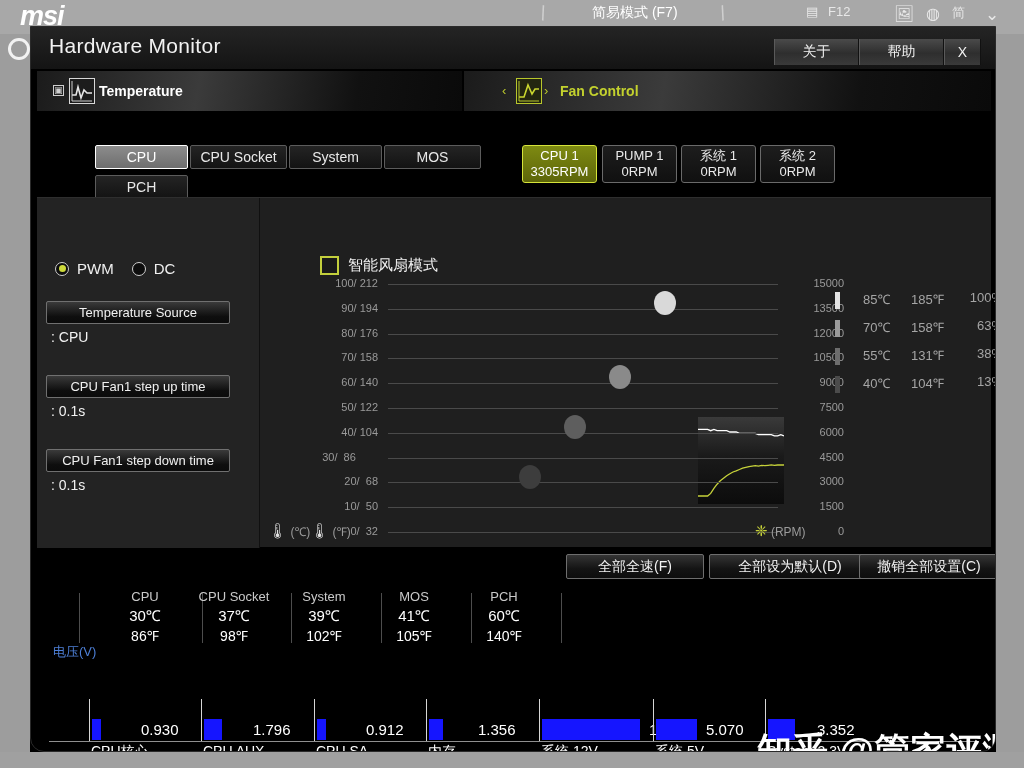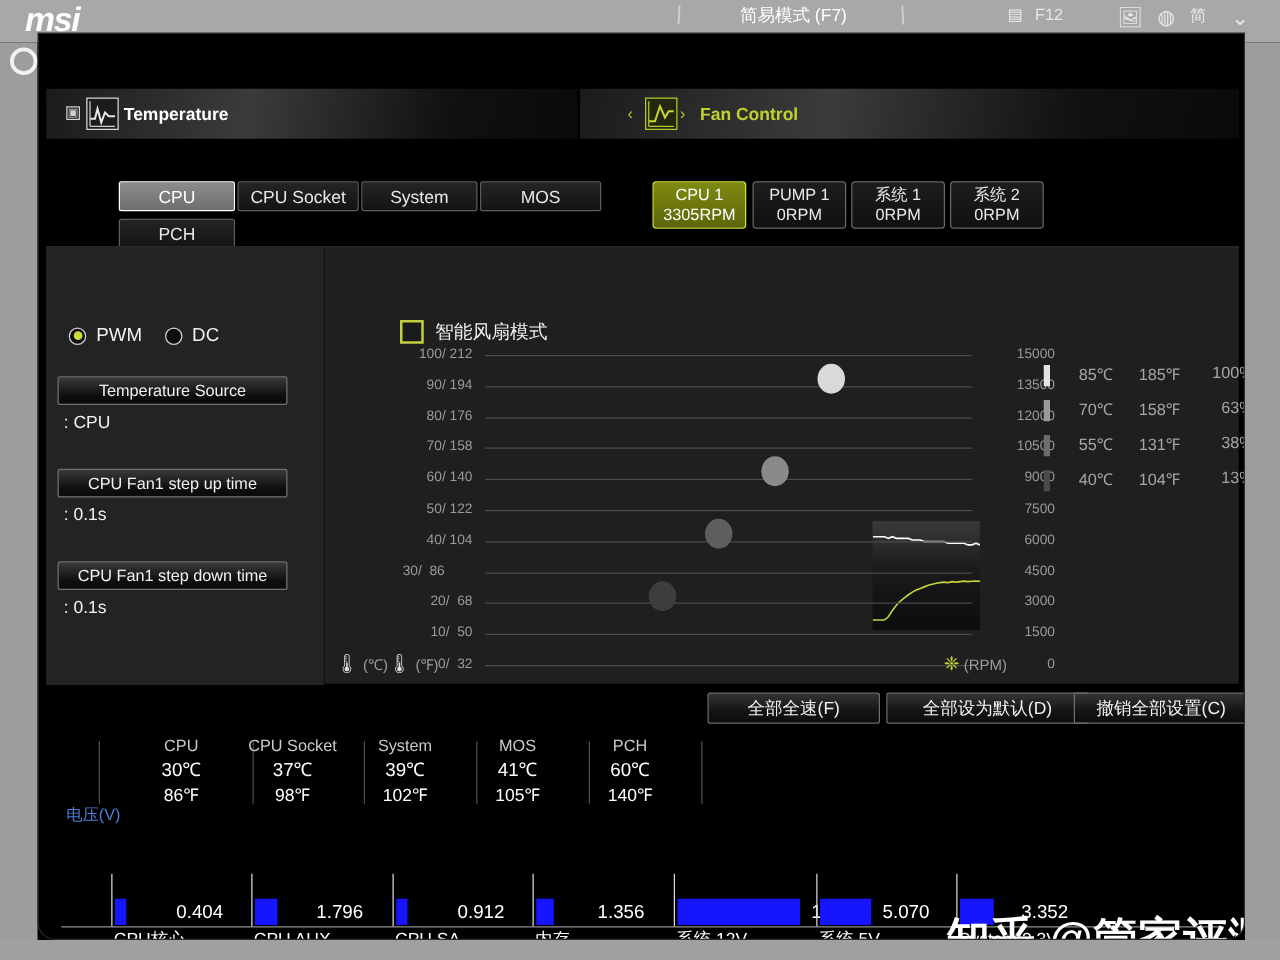--- a/index.html
+++ b/index.html
@@ -241,20 +241,26 @@
     <div class="bios-ico" style="left:952px;">简</div>
     <div class="bios-ico" style="left:985px;font-size:17px;">⌄</div>
   </div>
   <div class="bios-leftblock"></div>
   <div class="bios-rightblock"></div>
   <div class="bios-bottomblock"></div>
   <div class="bios-circle"></div>
 
   <div class="dialog">
 
+    <div class="titlebar">
+      <div class="title-text">Hardware Monitor</div>
+      <div class="title-btn" id="btn-about">关于</div>
+      <div class="title-btn" id="btn-help">帮助</div>
+      <div class="title-btn" id="btn-close">X</div>
+    </div>
 
     <div class="tabrow">
       <div class="tab-temp">
         <div class="tab-sq">▣</div>
         <div class="tab-icon-box">
           <svg width="24" height="24" viewBox="0 0 24 24">
             <polyline points="2,16 6,16 8,8 11,19 14,11 17,14 22,14" fill="none" stroke="#e6e6e6" stroke-width="1.6"></polyline>
             <line x1="2" y1="2" x2="2" y2="22" stroke="#cfcfcf" stroke-width="1"></line>
             <line x1="2" y1="22" x2="22" y2="22" stroke="#cfcfcf" stroke-width="1"></line>
           </svg>
@@ -453,21 +459,21 @@
         <div class="sensor-div" style="left: 524px;"></div>
         <div class="sensor-div" style="left: 42px;"></div>
       </div>
 
     <div class="volt-title">电压(V)</div>
     <div class="volt-base"></div>
     <div id="volt-row">
         <div class="volt-item" style="left: 58px;">
           <div class="volt-tick"></div>
           <div class="volt-bar" style="left:3px;width:9px"></div>
-          <div class="volt-num" style="left:52px">0.404</div>
+          <div class="volt-num" style="left:52px">0.930</div>
           <div class="volt-lbl" style="left:2px">CPU核心</div>
         </div>
         <div class="volt-item" style="left: 170px;">
           <div class="volt-tick"></div>
           <div class="volt-bar" style="left:3px;width:18px"></div>
           <div class="volt-num" style="left:52px">1.796</div>
           <div class="volt-lbl" style="left:2px">CPU AUX</div>
         </div>
         <div class="volt-item" style="left: 283px;">
           <div class="volt-tick"></div>

